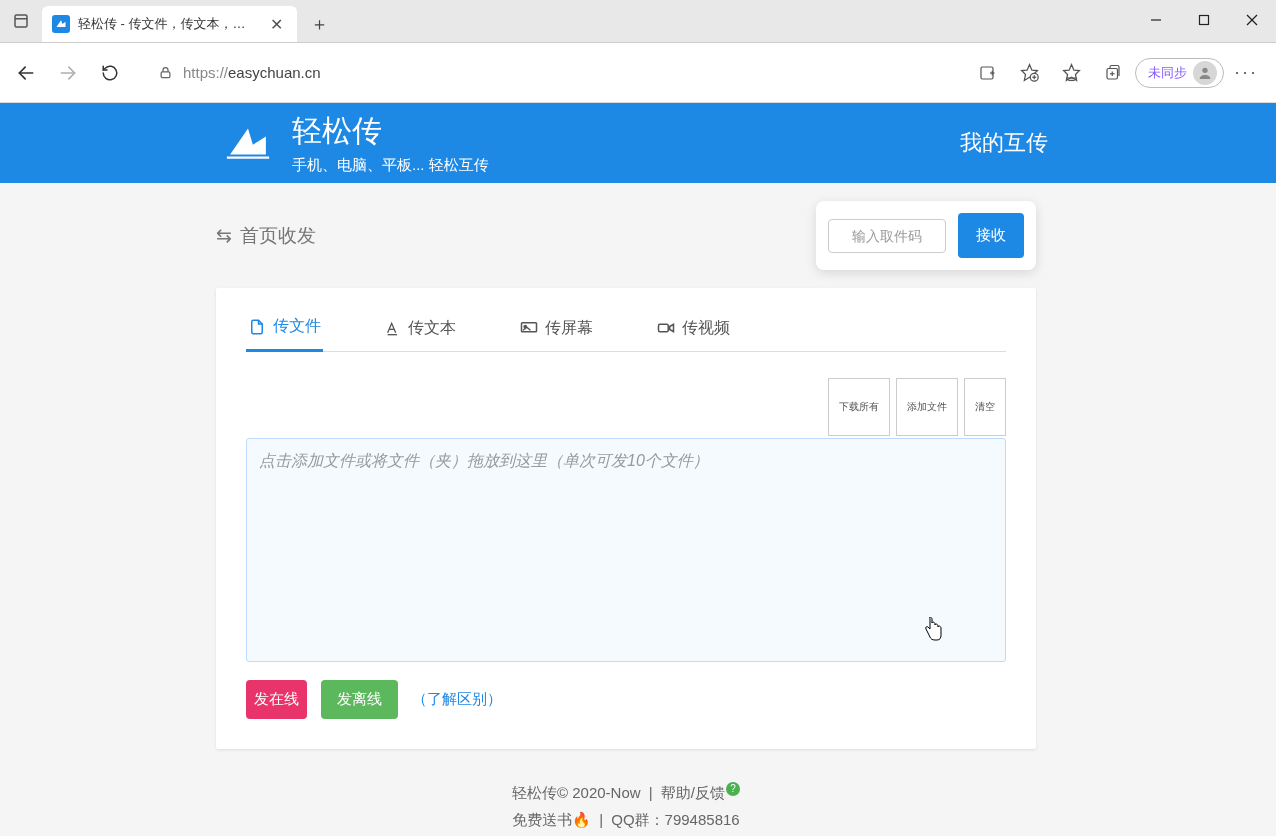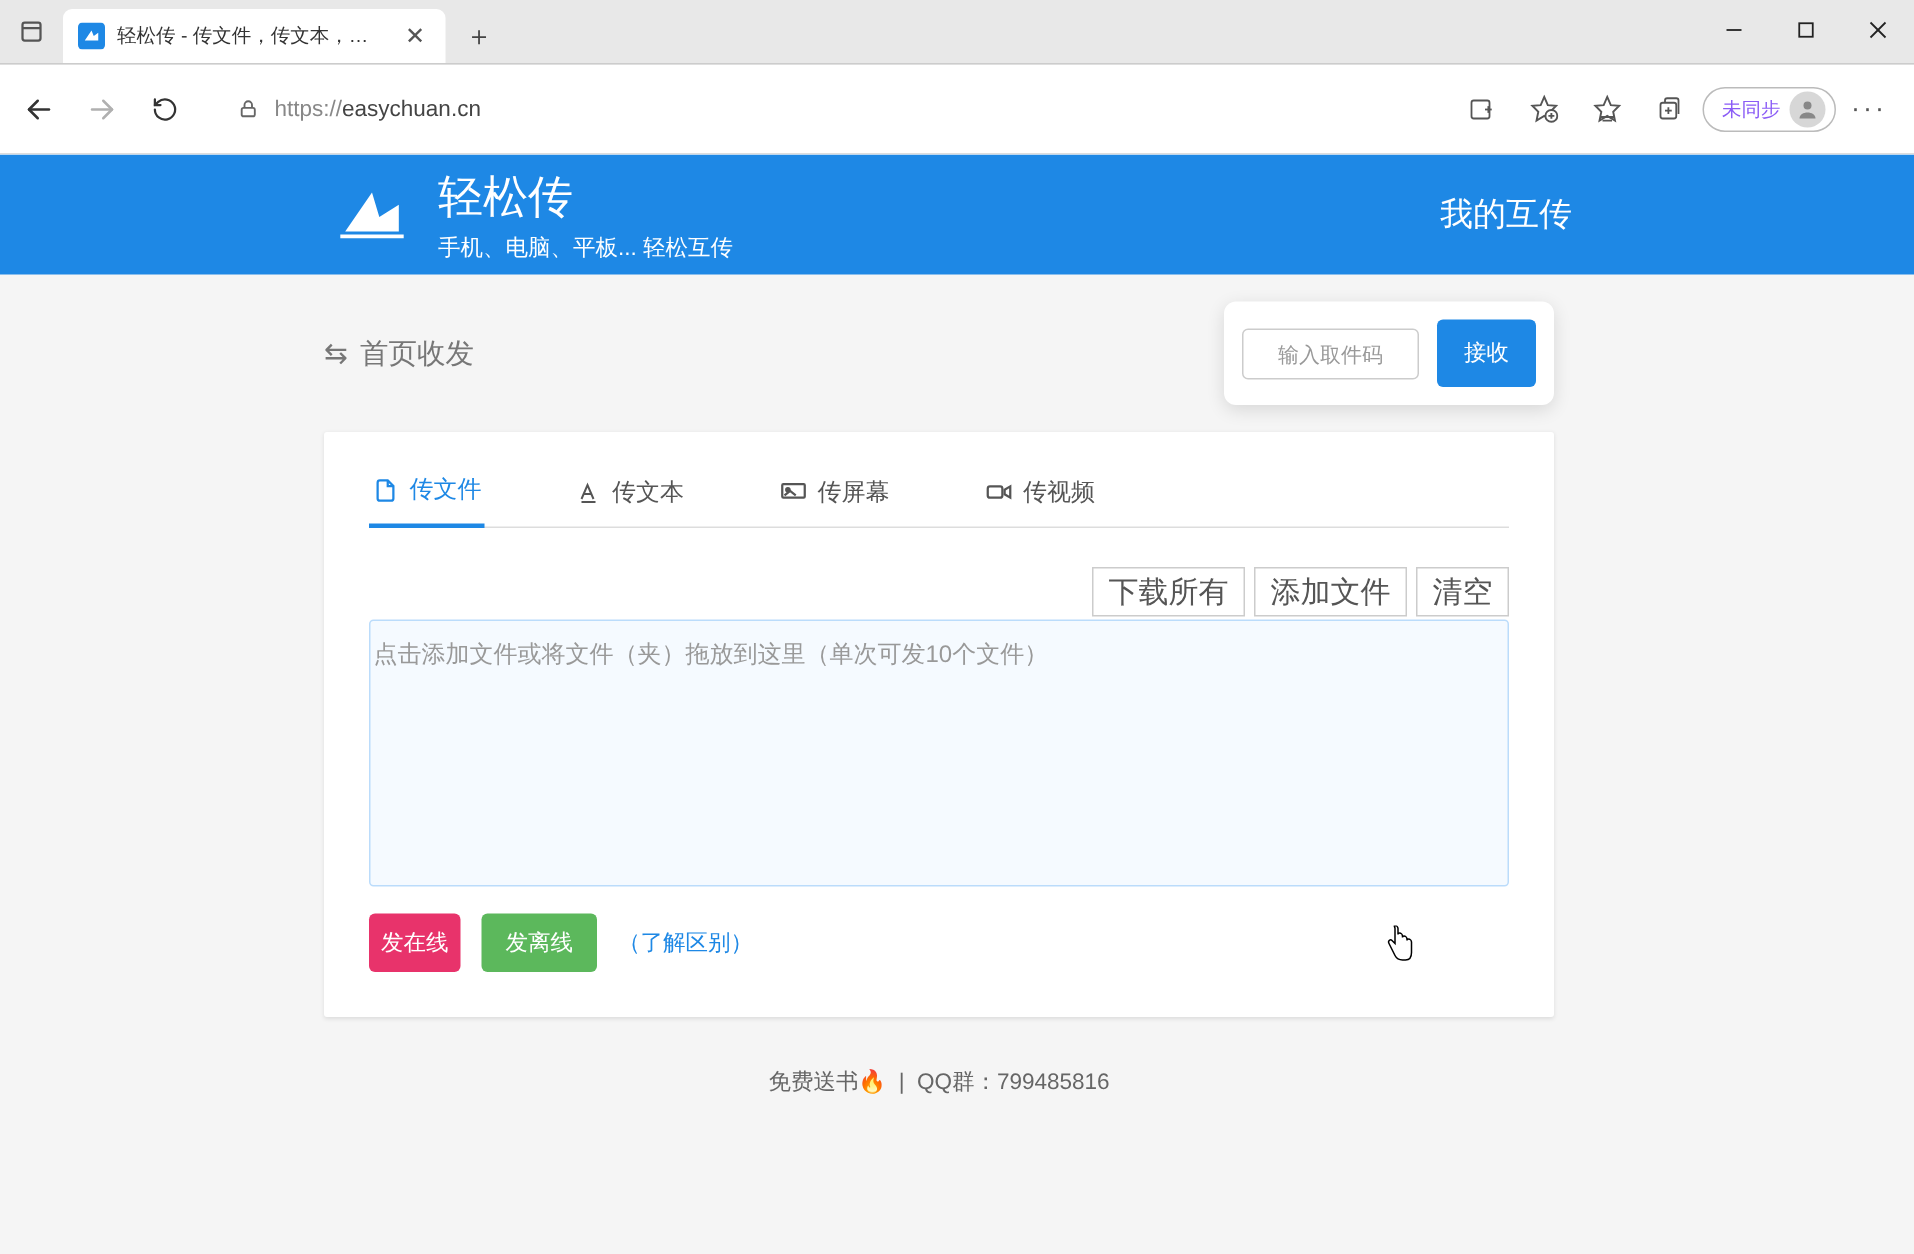--- a/index.html
+++ b/index.html
@@ -46,22 +46,22 @@
   .code-input::placeholder { color:#999; }
   .recv-btn { background:#1e88e5; color:#fff; border:none; border-radius:4px; height:45px; padding: 0 18px; font-size:15px; cursor:pointer;}
 
   .card { background:#fff; border-radius: 2px; box-shadow: 0 1px 3px rgba(0,0,0,.1); padding: 22px 30px 30px;}
   .tabs { display:flex; gap: 60px; border-bottom:1px solid #ddd; }
   .tab-item { display:flex; align-items:center; gap:7px; padding: 6px 2px 12px; color:#555; font-size:16px; cursor:pointer; margin-bottom:-1px;}
   .tab-item.active { color:#1e88e5; border-bottom: 3px solid #1e88e5; }
   .tab-icon { font-size:16px; }
 
   .file-toolbar { display:flex; justify-content:flex-end; margin-top: 26px; gap:6px;}
-  .fbtn { border:1px solid #ccc; background:#fff; color:#555; font-size:20px; padding: 2px 10px; cursor:pointer;}
-  .dropzone { margin-top: 2px; border:1px solid #bbdcfb; background: #f5faff; border-radius:3px; height: 178px; padding: 12px 2px; color:#999; font-size:16px; position: relative;}
+  .fbtn { border:1px solid #ccc; background:#fff; color:#555; font-size:10px; padding: 21px 10px; cursor:pointer;}
+  .dropzone { margin-top: 2px; border:1px solid #bbdcfb; background: #f5faff; border-radius:3px; height: 224px; padding: 12px 12px; color:#999; font-size:16px; position: relative; font-style: italic;}
   .hand-cursor { position:absolute; left: 922px; top: 514px; pointer-events:none;}
 
   .notes { margin-top:10px; color:#666; font-size:15px; line-height: 1.7;}
   .notes b { color:#444; font-weight:700;}
 
   .send-row { margin-top: 18px; display:flex; align-items:center; gap:14px;}
   .btn-pink { background:#e8336b; color:#fff; border:none; border-radius:4px; padding: 10px 8px; font-size:15px; cursor:pointer;}
   .btn-green { background:#5cb85c; color:#fff; border:none; border-radius:4px; padding: 10px 16px; font-size:15px; cursor:pointer;}
   .learn-link { color:#1e88e5; font-size:15px; cursor:pointer;}
 
@@ -271,20 +271,25 @@
 
       <div class="send-row">
         <button class="btn-pink">发在线</button>
         <button class="btn-green">发离线</button>
         <span class="learn-link">（了解区别）</span>
       </div>
     </div>
 
     <div class="footer">
       <div>
+        <span>轻松传</span><span>© 2020-Now</span>
+        <span class="sep">|</span>
+        <a>帮助/反馈</a><span class="badge-q">?</span>
+      </div>
+      <div>
         <a>免费送书</a><span class="fire">🔥</span>
         <span class="sep">|</span>
         <span>QQ群：</span><span>799485816</span>
       </div>
     </div>
   </div>
 
   <div class="hand-cursor">
     <svg width="22" height="26" viewBox="0 0 22 26">
         <path d="M8 2v10l-2-2c-1-1-3 0-2 2l4 8c1 2 2 3 5 3h2c3 0 4-2 4-5v-7c0-1-1-2-2-2s-1 1-1 1v-1c0-1-1-2-2-2s-1 1-1 1v-1c0-1-1-2-2-2s-1 1-1 1V2c0-1-1-2-2-2S8 1 8 2z" fill="#fff" stroke="#000" stroke-width="1"></path>

